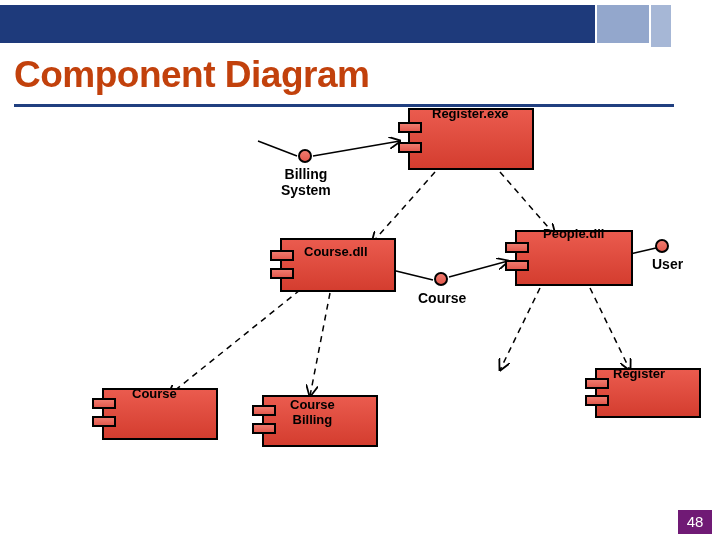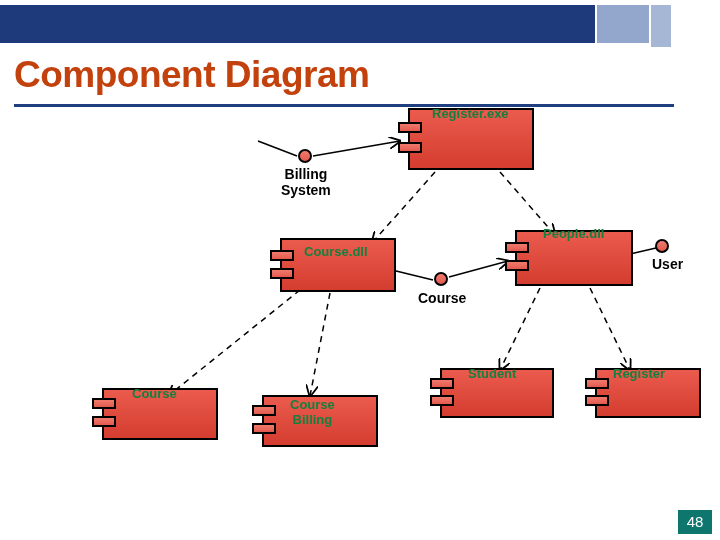--- a/index.html
+++ b/index.html
@@ -8,27 +8,27 @@
   .slide { position: relative; width: 720px; height: 540px; }
 
   
   .topbar-dark { position: absolute; left: 0; top: 5px; width: 595px; height: 38px; background: #1e3a7b; }
   .topbar-right1 { position: absolute; left: 597px; top: 5px; width: 52px; height: 38px; background: #93a7cc; }
   .topbar-right2 { position: absolute; left: 651px; top: 5px; width: 20px; height: 42px; background: #a6b7d6; }
 
   .title { position: absolute; left: 14px; top: 54px; font-family: "Arial Black","Arial Narrow",Impact,sans-serif; font-weight: 900; font-size: 37px; letter-spacing: -0.5px; color: #c2410c; }
   .title-underline { position: absolute; left: 14px; top: 104px; width: 660px; height: 0; border-top: 3px solid #203f80; }
 
-  .page-num { position: absolute; right: 8px; bottom: 6px; width: 34px; height: 24px; line-height: 24px; text-align: center; background: #0f766e; color: #fff; font-size: 15px; }
+  .page-num { position: absolute; right: 8px; bottom: 6px; width: 34px; height: 24px; line-height: 24px; text-align: center; background: #701a75; color: #fff; font-size: 15px; }
 
   
   .comp { position: absolute; }
   .comp .body { position: absolute; border: 2px solid #000; background: linear-gradient(#ea5b4e,#d43d2f); }
   .comp .tab  { position: absolute; width: 24px; height: 11px; border: 2px solid #000; background: linear-gradient(#f07a6e,#e35a4e); }
-  .comp .lbl  { position: absolute; font-size: 13px; font-weight: bold; text-align: center; color: #15803d; white-space: nowrap; }
+  .comp .lbl  { position: absolute; font-size: 13px; font-weight: bold; text-align: center; color: #000000; white-space: nowrap; }
 
   
   .port { position: absolute; width: 14px; height: 14px; border: 2px solid #000; border-radius: 50%; background: linear-gradient(#f07a6e,#e35a4e); }
 
   
   .freelbl { position: absolute; font-size: 14px; font-weight: bold; color: #000; }
 
   svg.wires { position: absolute; left:0; top:0; width:720px; height:540px; pointer-events:none; }
 </style>
 </head>
@@ -117,26 +117,20 @@
   <div class="comp" style="left:252px; top:395px; width:130px; height:56px;">
     <div class="body" style="left:10px; top:0; width:116px; height:52px;"></div>
     <div class="tab" style="left:0; top:10px;"></div>
     <div class="tab" style="left:0; top:28px;"></div>
     <div class="lbl" style="left:38px; top:2px; text-align:center;">
       <span>Course</span><br>
       <span>Billing</span>
     </div>
   </div>
 
-  <div class="comp" style="left:430px; top:368px; width:128px; height:54px;">
-    <div class="body" style="left:10px; top:0; width:114px; height:50px;"></div>
-    <div class="tab" style="left:0; top:10px;"></div>
-    <div class="tab" style="left:0; top:27px;"></div>
-    <div class="lbl" style="left:38px; top:-2px;">Student</div>
-  </div>
 
   <div class="comp" style="left:585px; top:368px; width:122px; height:54px;">
     <div class="body" style="left:10px; top:0; width:106px; height:50px;"></div>
     <div class="tab" style="left:0; top:10px;"></div>
     <div class="tab" style="left:0; top:27px;"></div>
     <div class="lbl" style="left:28px; top:-2px;">Register</div>
   </div>
 
   <div class="page-num">48</div>
 </div>

